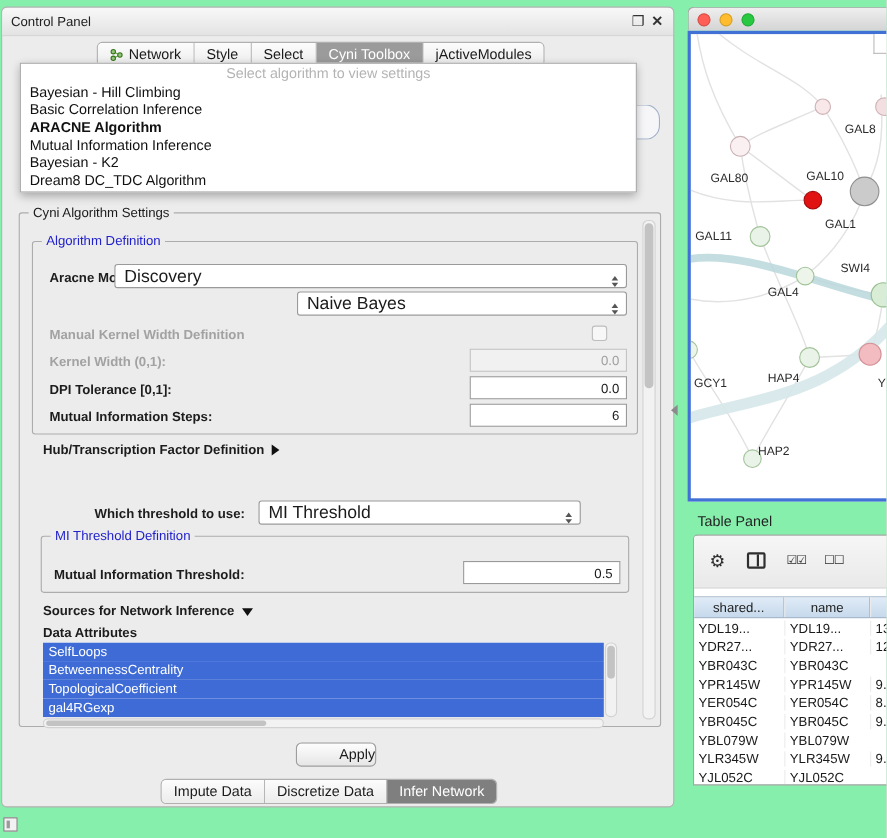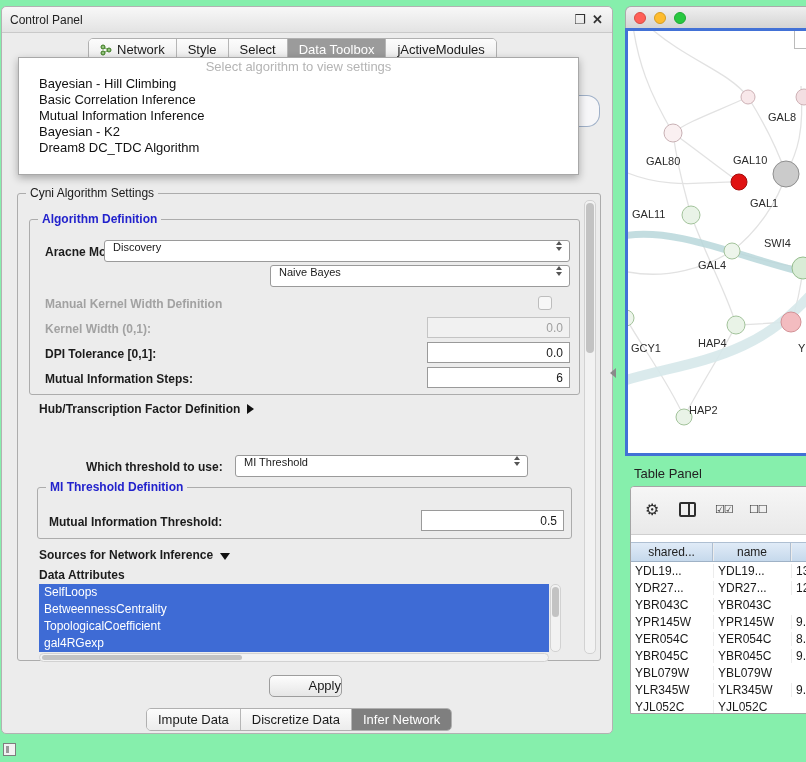--- a/index.html
+++ b/index.html
@@ -15,34 +15,34 @@
   
   .tabbar{position:absolute;display:flex;border:1px solid #b0b0b0;border-radius:5px;overflow:hidden;background:#f2f2f2}
   .tab{font-size:13px;padding:3px 11px;border-right:1px solid #b6b6b6;display:flex;align-items:center;gap:5px;background:linear-gradient(#fcfcfc,#ececec);white-space:nowrap}
   .tab:last-child{border-right:none}
   .tab.active{background:#9b9b9b;color:#fff}
   .tab.darkactive{background:#7f7f7f;color:#fff}
 
   
   .menu{position:absolute;left:16px;top:50px;width:561px;height:118px;background:#fff;border:1px solid #a8a8a8;box-shadow:0 3px 8px rgba(0,0,0,.3);z-index:30}
   .menu-prompt{height:18px;line-height:18px;text-align:center;color:#b4b4b4;font-size:13px}
-  .menu-item{height:16px;line-height:16px;padding-left:20px;font-size:13px;color:#111}
+  .menu-item{height:16px;line-height:16px;padding-left:8px;font-size:13px;color:#111}
   .menu-item.bold{font-weight:bold}
   .combo-fragment{position:absolute;left:577px;top:88px;width:21px;height:32px;background:#f6f6f8;border:1px solid #9fb0c8;border-left:none;border-radius:0 13px 13px 0;z-index:5}
 
   
   .group{position:absolute;border:1px solid #acacac;border-radius:3px}
   .gtitle{position:absolute;top:-8px;left:8px;background:#ececec;padding:0 4px;font-size:12px;white-space:nowrap}
-  .gtitle.blue{color:#2222cc;font-weight:bold}
+  .gtitle.blue{color:#2222cc;font-weight:normal}
   .gtitle.green{color:#12c112;font-weight:bold}
 
   .lbl{position:absolute;font-size:12px;font-weight:bold;white-space:nowrap;color:#1c1c1c}
   .lbl.disabled{color:#a2a2a2}
 
-  .combo{position:absolute;height:22px;background:#fff;border:1px solid #9a9a9a;border-radius:3px;display:flex;align-items:flex-start;font-size:11px;padding-left:8px}
+  .combo{position:absolute;height:22px;background:#fff;border:1px solid #9a9a9a;border-radius:3px;display:flex;align-items:flex-end;font-size:16px;padding-left:8px}
   .arrows{margin-left:auto;display:flex;flex-direction:column;gap:2px;padding-right:7px}
   .tri-up{width:0;height:0;border-left:3px solid transparent;border-right:3px solid transparent;border-bottom:4px solid #555}
   .tri-dn{width:0;height:0;border-left:3px solid transparent;border-right:3px solid transparent;border-top:4px solid #555}
 
   .tfield{position:absolute;height:21px;background:#fff;border:1px solid #9a9a9a;font-size:12px;display:flex;align-items:center;justify-content:flex-end;padding:0 6px}
   .tfield.disabled{background:#f1f1f1;color:#9f9f9f;border-color:#c4c4c4}
 
   .checkbox{position:absolute;width:14px;height:14px;border:1px solid #bdbdbd;border-radius:3px;background:#f7f7f7}
 
   .tri-right{display:inline-block;width:0;height:0;border-top:5px solid transparent;border-bottom:5px solid transparent;border-left:7px solid #111;margin-left:7px;vertical-align:-1px}
@@ -112,33 +112,34 @@
         </svg>
         <span>Network</span>
       </div>
       <div class="tab">
           <span>Style</span>
         </div>
       <div class="tab">
           <span>Select</span>
         </div>
       <div class="tab active">
-          <span>Data Toolbox</span>
+          <span>Cyni Toolbox</span>
         </div>
       <div class="tab">
           <span>jActiveModules</span>
         </div>
     </div>
 
     <div class="combo-fragment"></div>
 
     <div class="menu">
       <div class="menu-prompt">Select algorithm to view settings</div>
       <div class="menu-item">Bayesian - Hill Climbing</div>
       <div class="menu-item">Basic Correlation Inference</div>
+      <div class="menu-item bold">ARACNE Algorithm</div>
       <div class="menu-item">Mutual Information Inference</div>
       <div class="menu-item">Bayesian - K2</div>
       <div class="menu-item">Dream8 DC_TDC Algorithm</div>
     </div>
 
     <div class="group" style="left:15px;top:186px;width:584px;height:468px">
       <span class="gtitle">Cyni Algorithm Settings</span>
       <div class="vscroll settings-scroll" style="right:4px;top:6px;bottom:6px;width:12px">
         <div class="vthumb" style="top:2px;height:150px"></div>
       </div>

